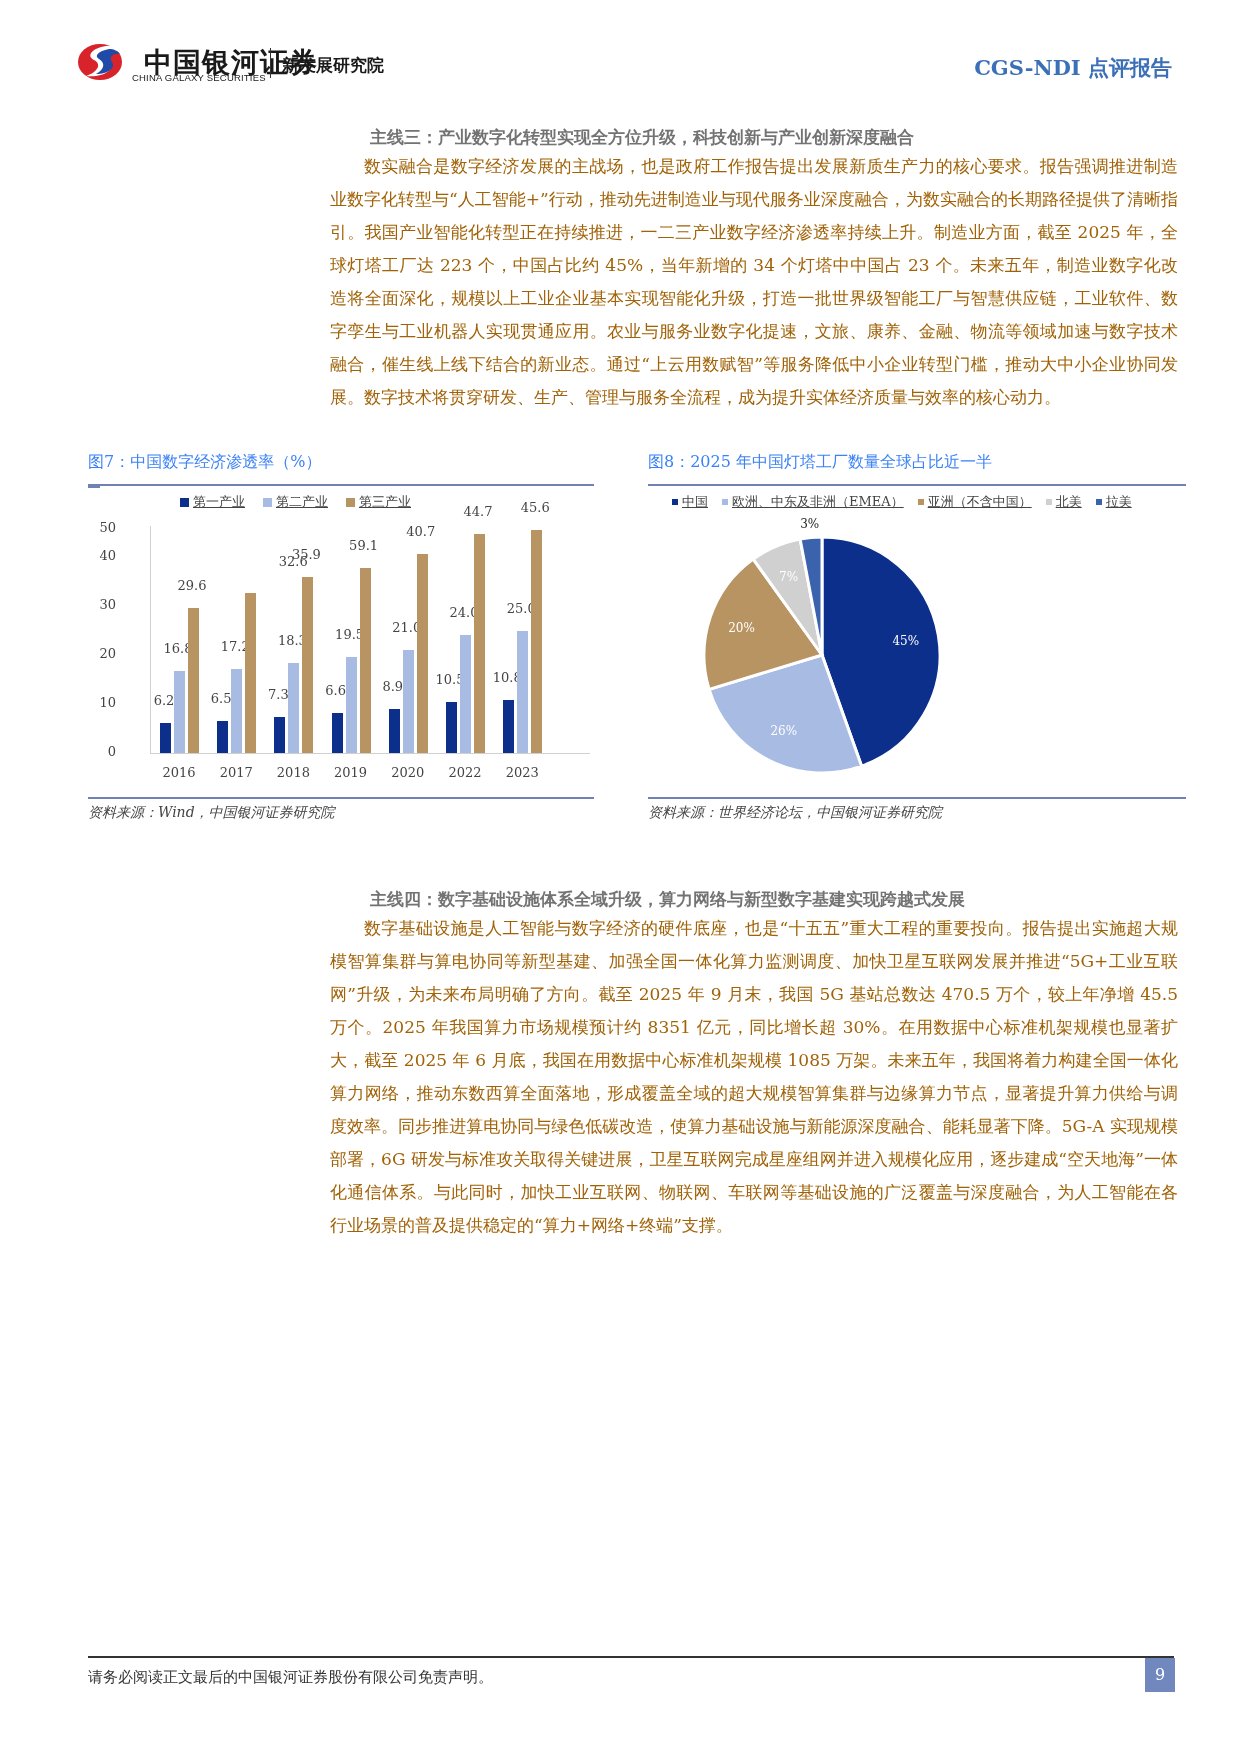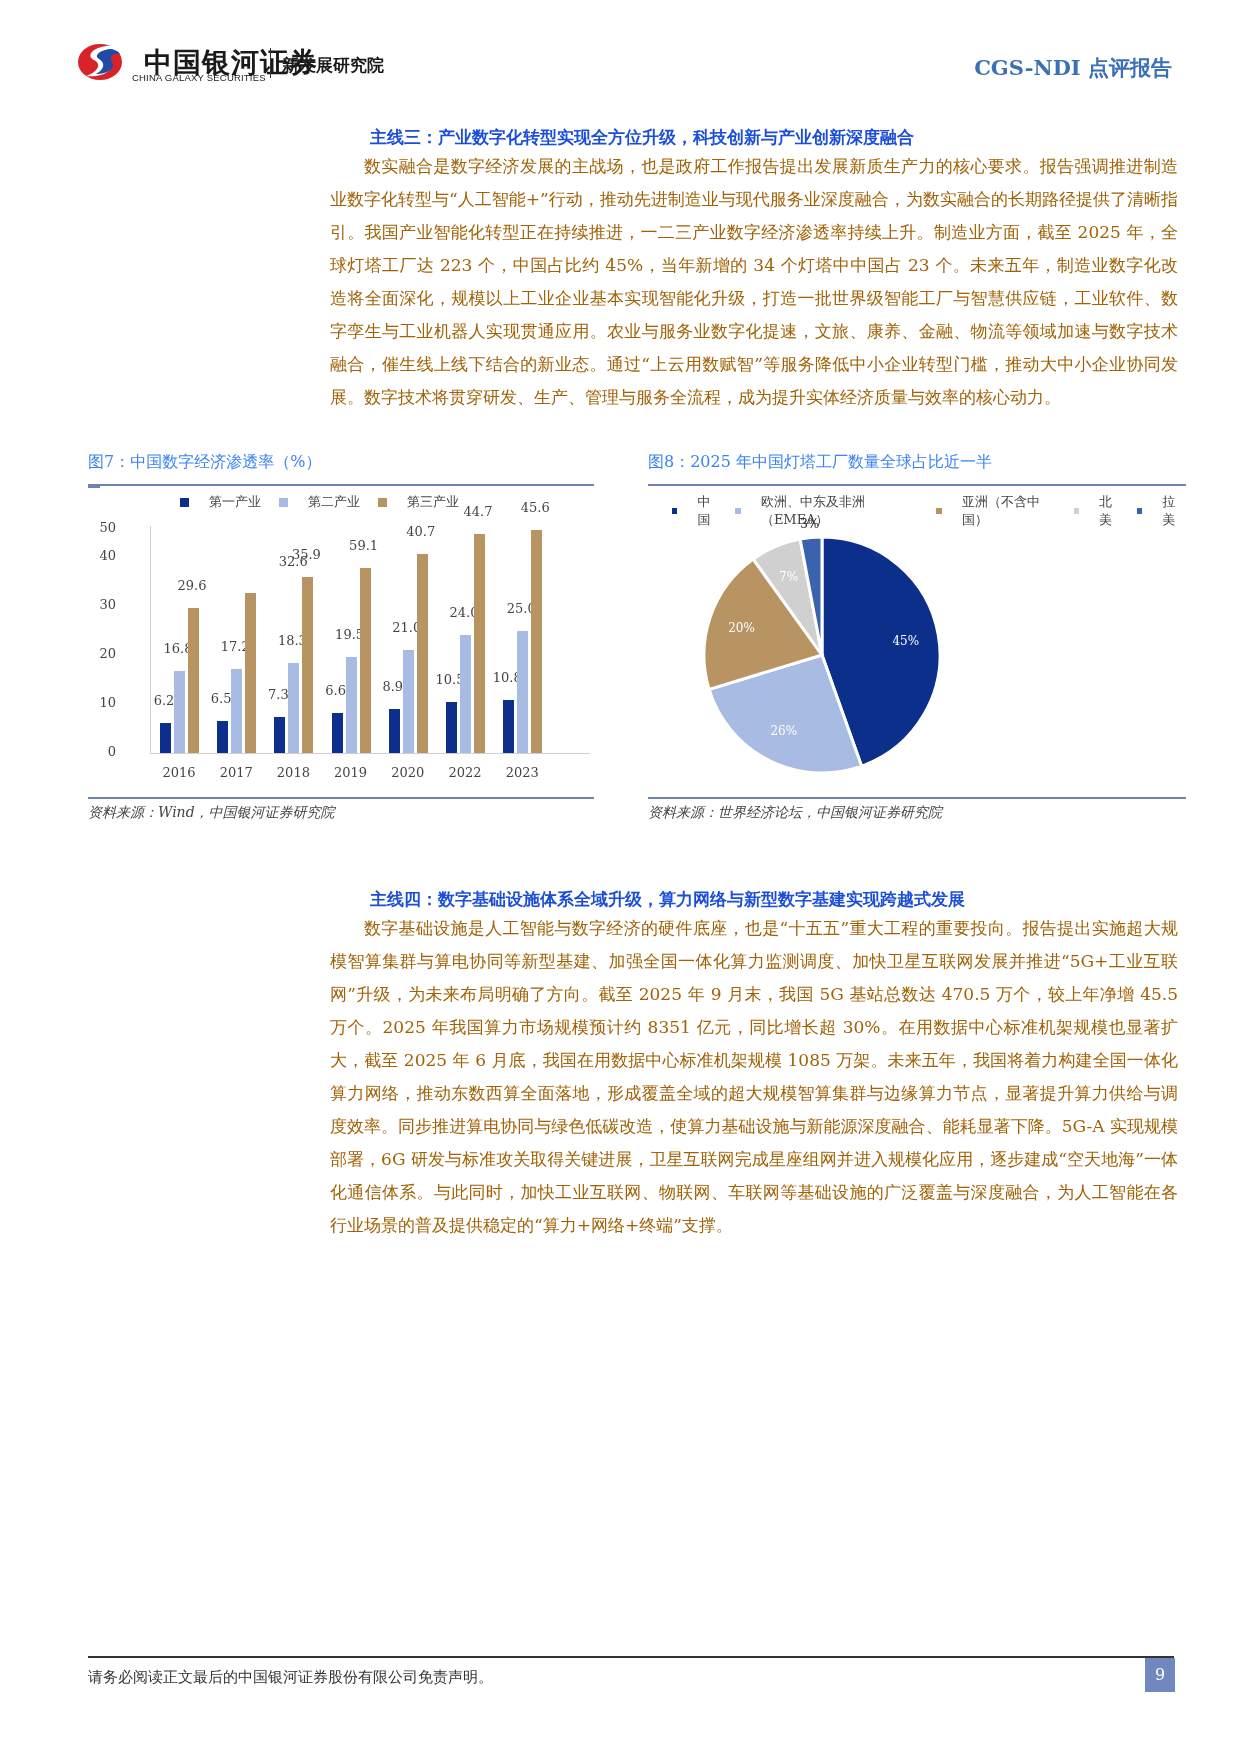--- a/index.html
+++ b/index.html
@@ -6,30 +6,30 @@
   html, body { width: 1240px; height: 1753px; background: #ffffff; }
   body { position: relative; font-family: "DejaVu Serif", "Liberation Serif", serif; color: #222; overflow: hidden; }
 
   .header { position: absolute; left: 0; top: 0; width: 1240px; height: 110px; }
   .logo { position: absolute; left: 76px; top: 42px; width: 48px; height: 40px; }
   .brand-cn { position: absolute; left: 144px; top: 44px; font-family: "DejaVu Sans", "Liberation Sans", sans-serif; font-weight: bold; font-size: 28px; color: #1a1a1a; letter-spacing: 1px; }
   .brand-en { position: absolute; left: 132px; top: 72px; font-family: "Liberation Sans", "DejaVu Sans", sans-serif; font-weight: normal; font-size: 9.5px; color: #1a1a1a; letter-spacing: 0.2px; }
   .brand-sep { position: absolute; left: 270px; top: 48px; width: 1px; height: 30px; background: #333; }
   .institute { position: absolute; left: 282px; top: 54px; font-family: "DejaVu Sans", "Liberation Sans", sans-serif; font-weight: bold; font-size: 17px; color: #1a1a1a; }
   .report-type { position: absolute; right: 68px; top: 54px; font-family: "DejaVu Serif", "Liberation Serif", serif; font-weight: bold; font-size: 21px; color: #3b6fb6; }
-  .sec-title { font-weight: bold; font-size: 17px; color: #1d4ed8; position: absolute; left: 370px; width: 820px; }
+  .sec-title { font-weight: bold; font-size: 17px; color: #737373; position: absolute; left: 370px; width: 820px; }
   .para { position: absolute; left: 330px; width: 848px; font-size: 17px; line-height: 33px; color: #a16207; text-align: justify; text-indent: 2em; }
 
   .fig { position: absolute; }
   .fig-title { font-size: 16px; color: #3b82f6; font-family: "DejaVu Serif", "Liberation Serif", serif; }
   .fig-rule { position: absolute; height: 3px; background: #6f82b3; }
   .fig-source { position: absolute; font-size: 14px; font-style: italic; color: #444; }
 
   .legend { position: absolute; display: flex; gap: 18px; font-size: 13px; color: #444; align-items: center; }
-  .legend-item { display: flex; align-items: center; gap: 20px; }
+  .legend-item { display: flex; align-items: center; gap: 4px; text-decoration: underline; }
   .swatch { display: inline-block; width: 9px; height: 9px; }
 
   .tick { position: absolute; font-size: 13px; color: #444; text-align: right; width: 40px; }
   .xtick { position: absolute; font-size: 13px; color: #444; text-align: center; width: 50px; }
   .bar { position: absolute; width: 11px; }
   .bar-label { position: absolute; font-size: 13px; color: #444; text-align: center; width: 40px; }
 
   .footer-rule { position: absolute; left: 88px; top: 1656px; width: 1086px; height: 2px; background: #333; }
   .footer-text { position: absolute; left: 88px; top: 1668px; font-size: 15px; color: #333; font-family: "DejaVu Sans", "Liberation Sans", sans-serif; }
   .page-num { position: absolute; left: 1145px; top: 1658px; width: 30px; height: 34px; background: #7188bf; color: #fff; font-size: 16px; text-align: center; line-height: 34px; }

